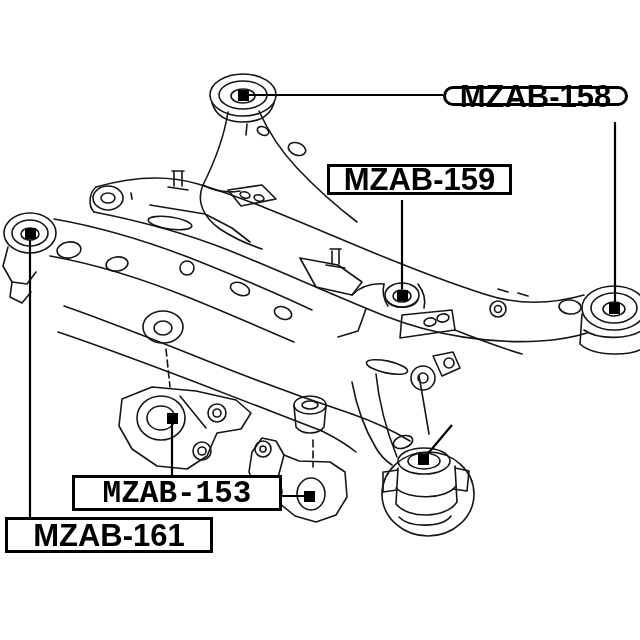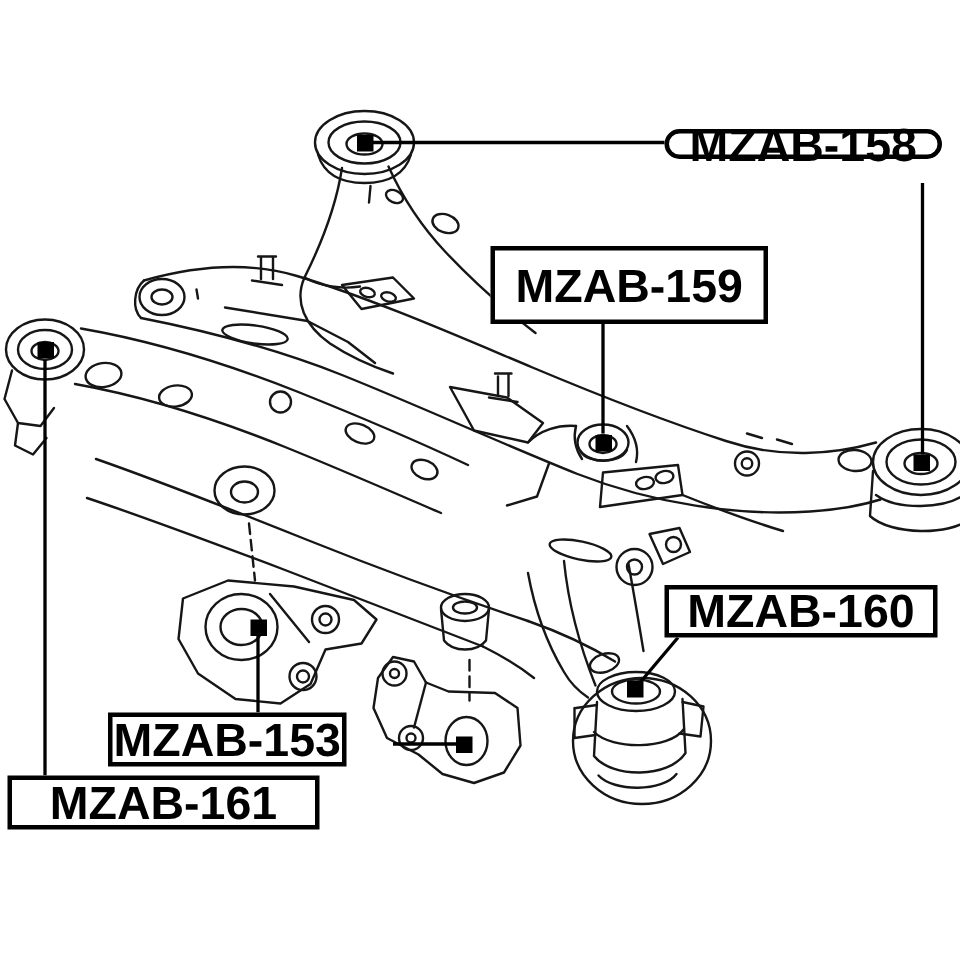--- a/index.html
+++ b/index.html
@@ -8,23 +8,23 @@
     font-family:"Liberation Sans", sans-serif;
   }
   .stage svg{position:absolute;left:0;top:0;}
   .plabel{
     position:absolute;box-sizing:border-box;background:#ffffff;border:3px solid #000000;
     display:flex;align-items:center;justify-content:center;
     font-weight:bold;font-size:31px;line-height:31px;letter-spacing:0px;color:#000000;
     white-space:nowrap;
   }
   .lbl-158{left:443px;top:86px;width:185px;height:20px;border-radius:11px;}
-  .lbl-159{left:327px;top:164px;width:185px;height:52px;text-align:center;}
+  .lbl-159{left:327px;top:164px;width:185px;height:31px;text-align:center;}
   .lbl-160{left:443px;top:390px;width:182px;height:35px;}
-  .lbl-153{left:72px;top:475px;width:159px;height:36px;}
+  .lbl-153{left:72px;top:475px;width:210px;height:36px;font-family:Liberation Mono, monospace;}
   .lbl-161{left:5px;top:517px;width:208px;height:36px;}
 </style>
 </head>
 <body>
 
 <div class="stage">
 
   <svg width="640" height="640" viewBox="0 0 640 640">
     <g stroke="#161616" stroke-width="1.6" fill="none" stroke-linecap="round" stroke-linejoin="round">
 
@@ -189,16 +189,15 @@
       <rect x="397" y="290" width="11" height="11"></rect>
       <rect x="418" y="454" width="11" height="11"></rect>
       <rect x="167" y="413" width="11" height="11"></rect>
       <rect x="304" y="491" width="11" height="11"></rect>
       <rect x="25" y="228" width="11" height="11"></rect>
     </g>
   </svg>
 
   <div class="plabel lbl-158">MZAB-158</div>
   <div class="plabel lbl-159">MZAB-159</div>
-  <div class="plabel lbl-160">MZAB-160</div>
   <div class="plabel lbl-153">MZAB-153</div>
   <div class="plabel lbl-161">MZAB-161</div>
 </div>
 
 </body></html>

